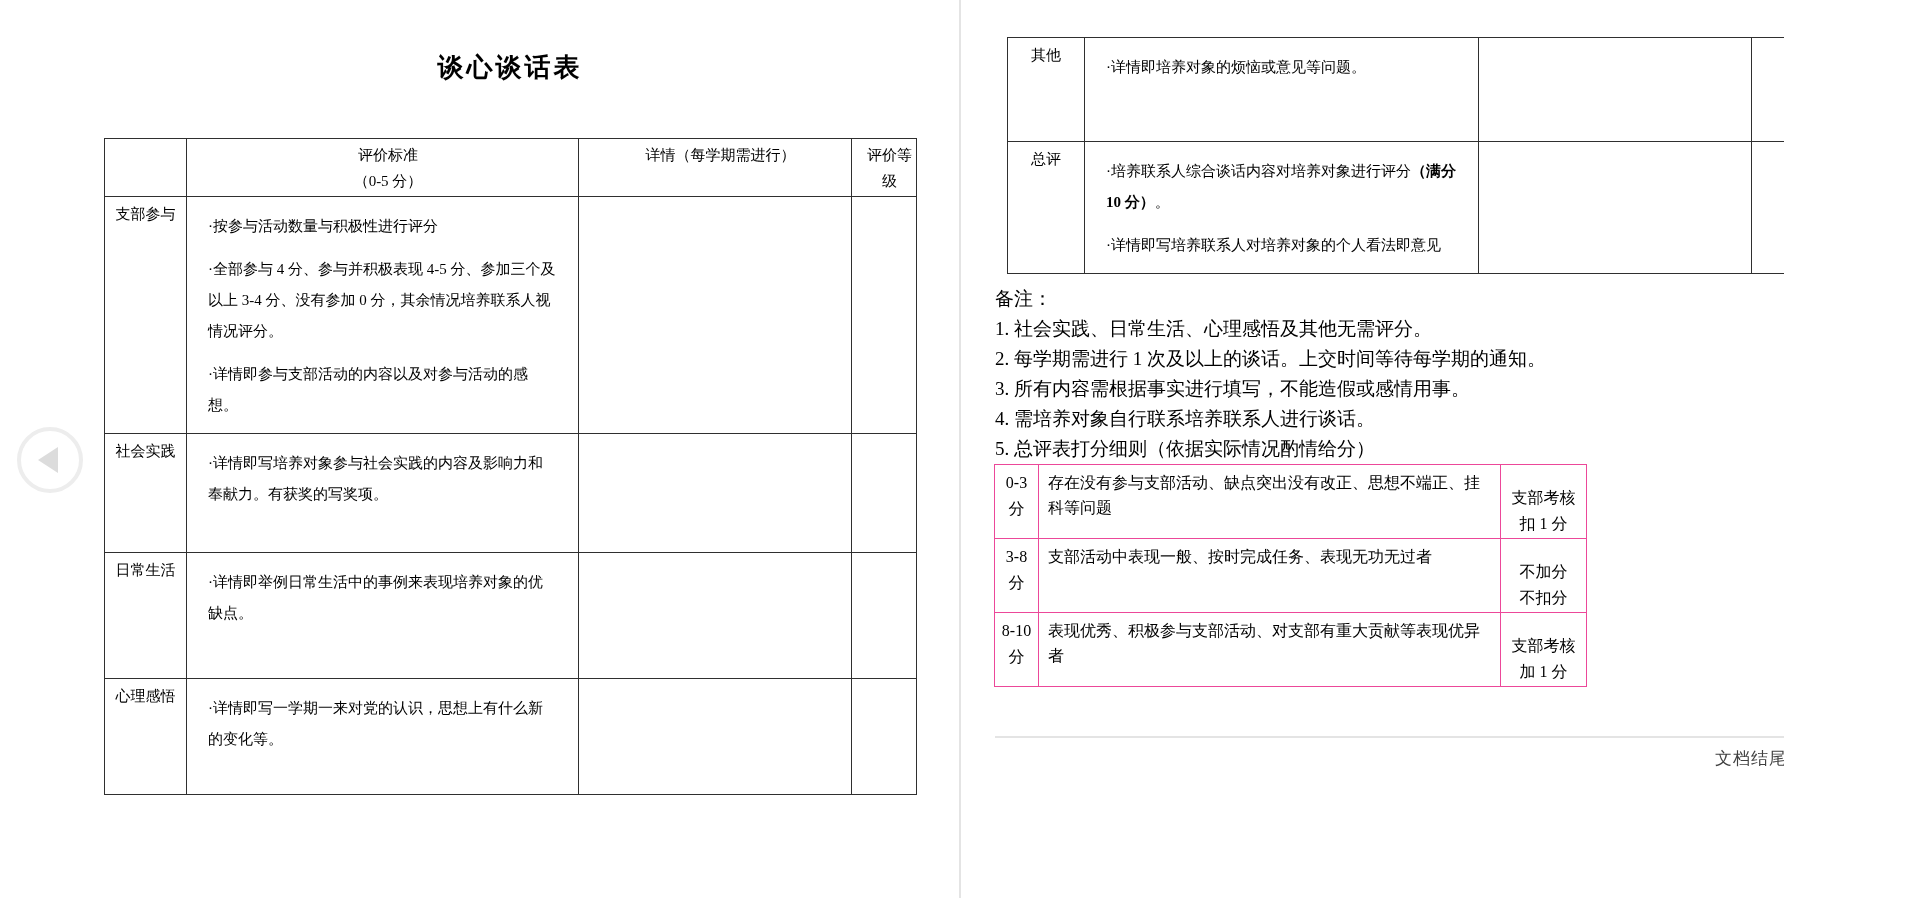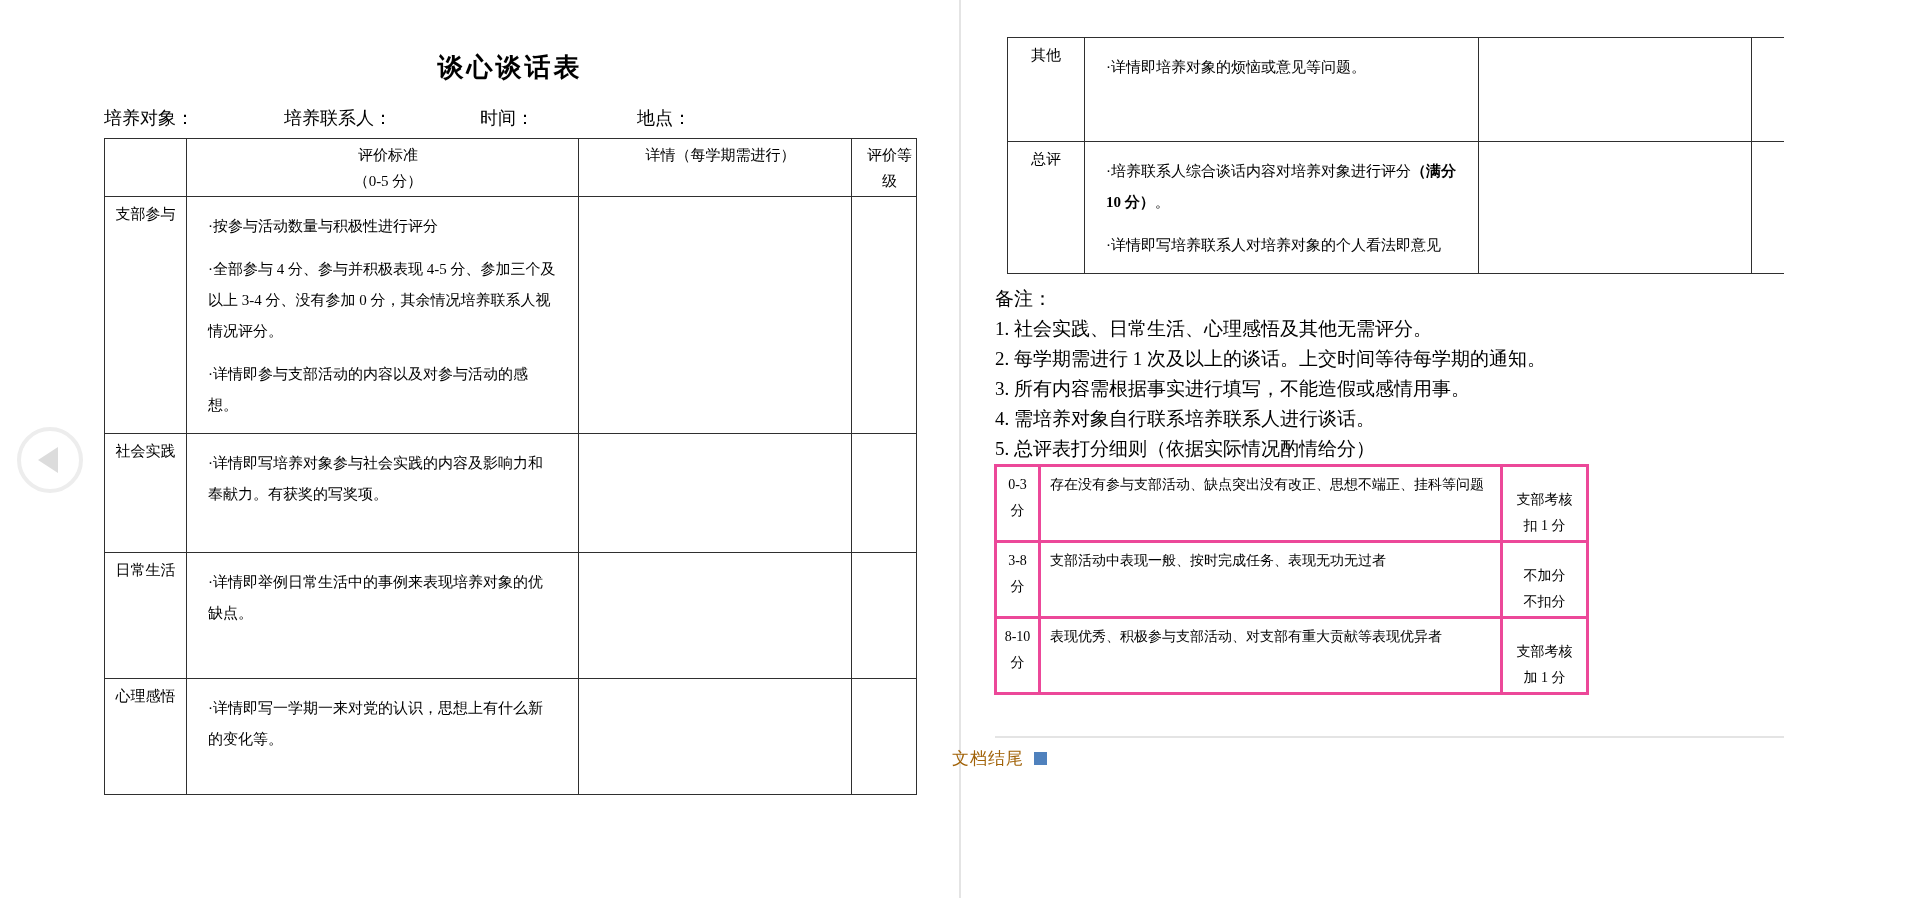--- a/index.html
+++ b/index.html
@@ -27,30 +27,30 @@
   td.hdr div { margin:0; }
   td.crit { font-size:15px; line-height:31px; padding:2px 9px 0 9px; }
   td.crit p { margin:12px;font-family:Liberation Serif, serif; }
   td.cell-empty { }
 
   
   #notes { left:995px; top:284px; width:640px; font-size:19px; line-height:30px; }
   #notes div { margin:0; white-space:nowrap; }
 
   
-  .rubric td { border:3px solid #ec4899; vertical-align:top; box-sizing:border-box; font-size:14px;margin-left:44px; }
+  .rubric td { border:1px solid #ec4899; vertical-align:top; box-sizing:border-box; font-size:16px;margin-left:44px; }
   td.r-score { text-align:center; line-height:26px; padding-top:5px; }
   td.r-desc  { padding:5px 9px 0 9px; line-height:25px;font-family:Liberation Serif, serif; }
   td.r-result{ text-align:center; line-height:26px; padding-top:20px; }
   td.r-result div { margin:0; }
 
   
   #footer-rule { left:995px; top:736px; width:815px; height:2px; background:#e4e4e4; }
-  #doc-end { left:952px; top:747px; width:815px; text-align:left; font-size:17px;
-    color:#a16207; letter-spacing:1px; }
+  #doc-end { left:995px; top:747px; width:815px; text-align:right; font-size:17px;
+    color:#404040; letter-spacing:1px; }
   #doc-end .end-marker { display:inline-block; width:13px; height:13px;
     background:#4f81bd; margin-left:10px; vertical-align:-1px; }
 
   
   .nav-circle { width:66px; height:66px; border:4px solid #ededed; border-radius:50%;
     box-sizing:border-box; background:transparent; display:flex; align-items:center;
     justify-content:center; cursor:pointer; }
   #nav-prev { left:17px; top:427px; }
   #nav-next { left:1842px; top:427px; }
   .tri { width:0; height:0; border-top:13px solid transparent; border-bottom:13px solid transparent; }
@@ -61,26 +61,20 @@
 </style>
 </head>
 <body>
 
 <div id="viewer">
 
   <div id="page-divider" class="abs"></div>
 
   <div id="doc-title" class="abs">谈心谈话表</div>
 
-  <div id="info-line" class="abs">
-    <span style="left:0">培养对象：</span>
-    <span style="left:180px">培养联系人：</span>
-    <span style="left:376px">时间：</span>
-    <span style="left:533px">地点：</span>
-  </div>
 
   <table class="doc-table" style="left:104px; top:138px; width:812px;">
     <colgroup>
       <col style="width:82px">
         <col style="width:392px">
         <col style="width:273px">
         <col style="width:65px">
     </colgroup>
     <tbody>
         <tr style="height:58px">

